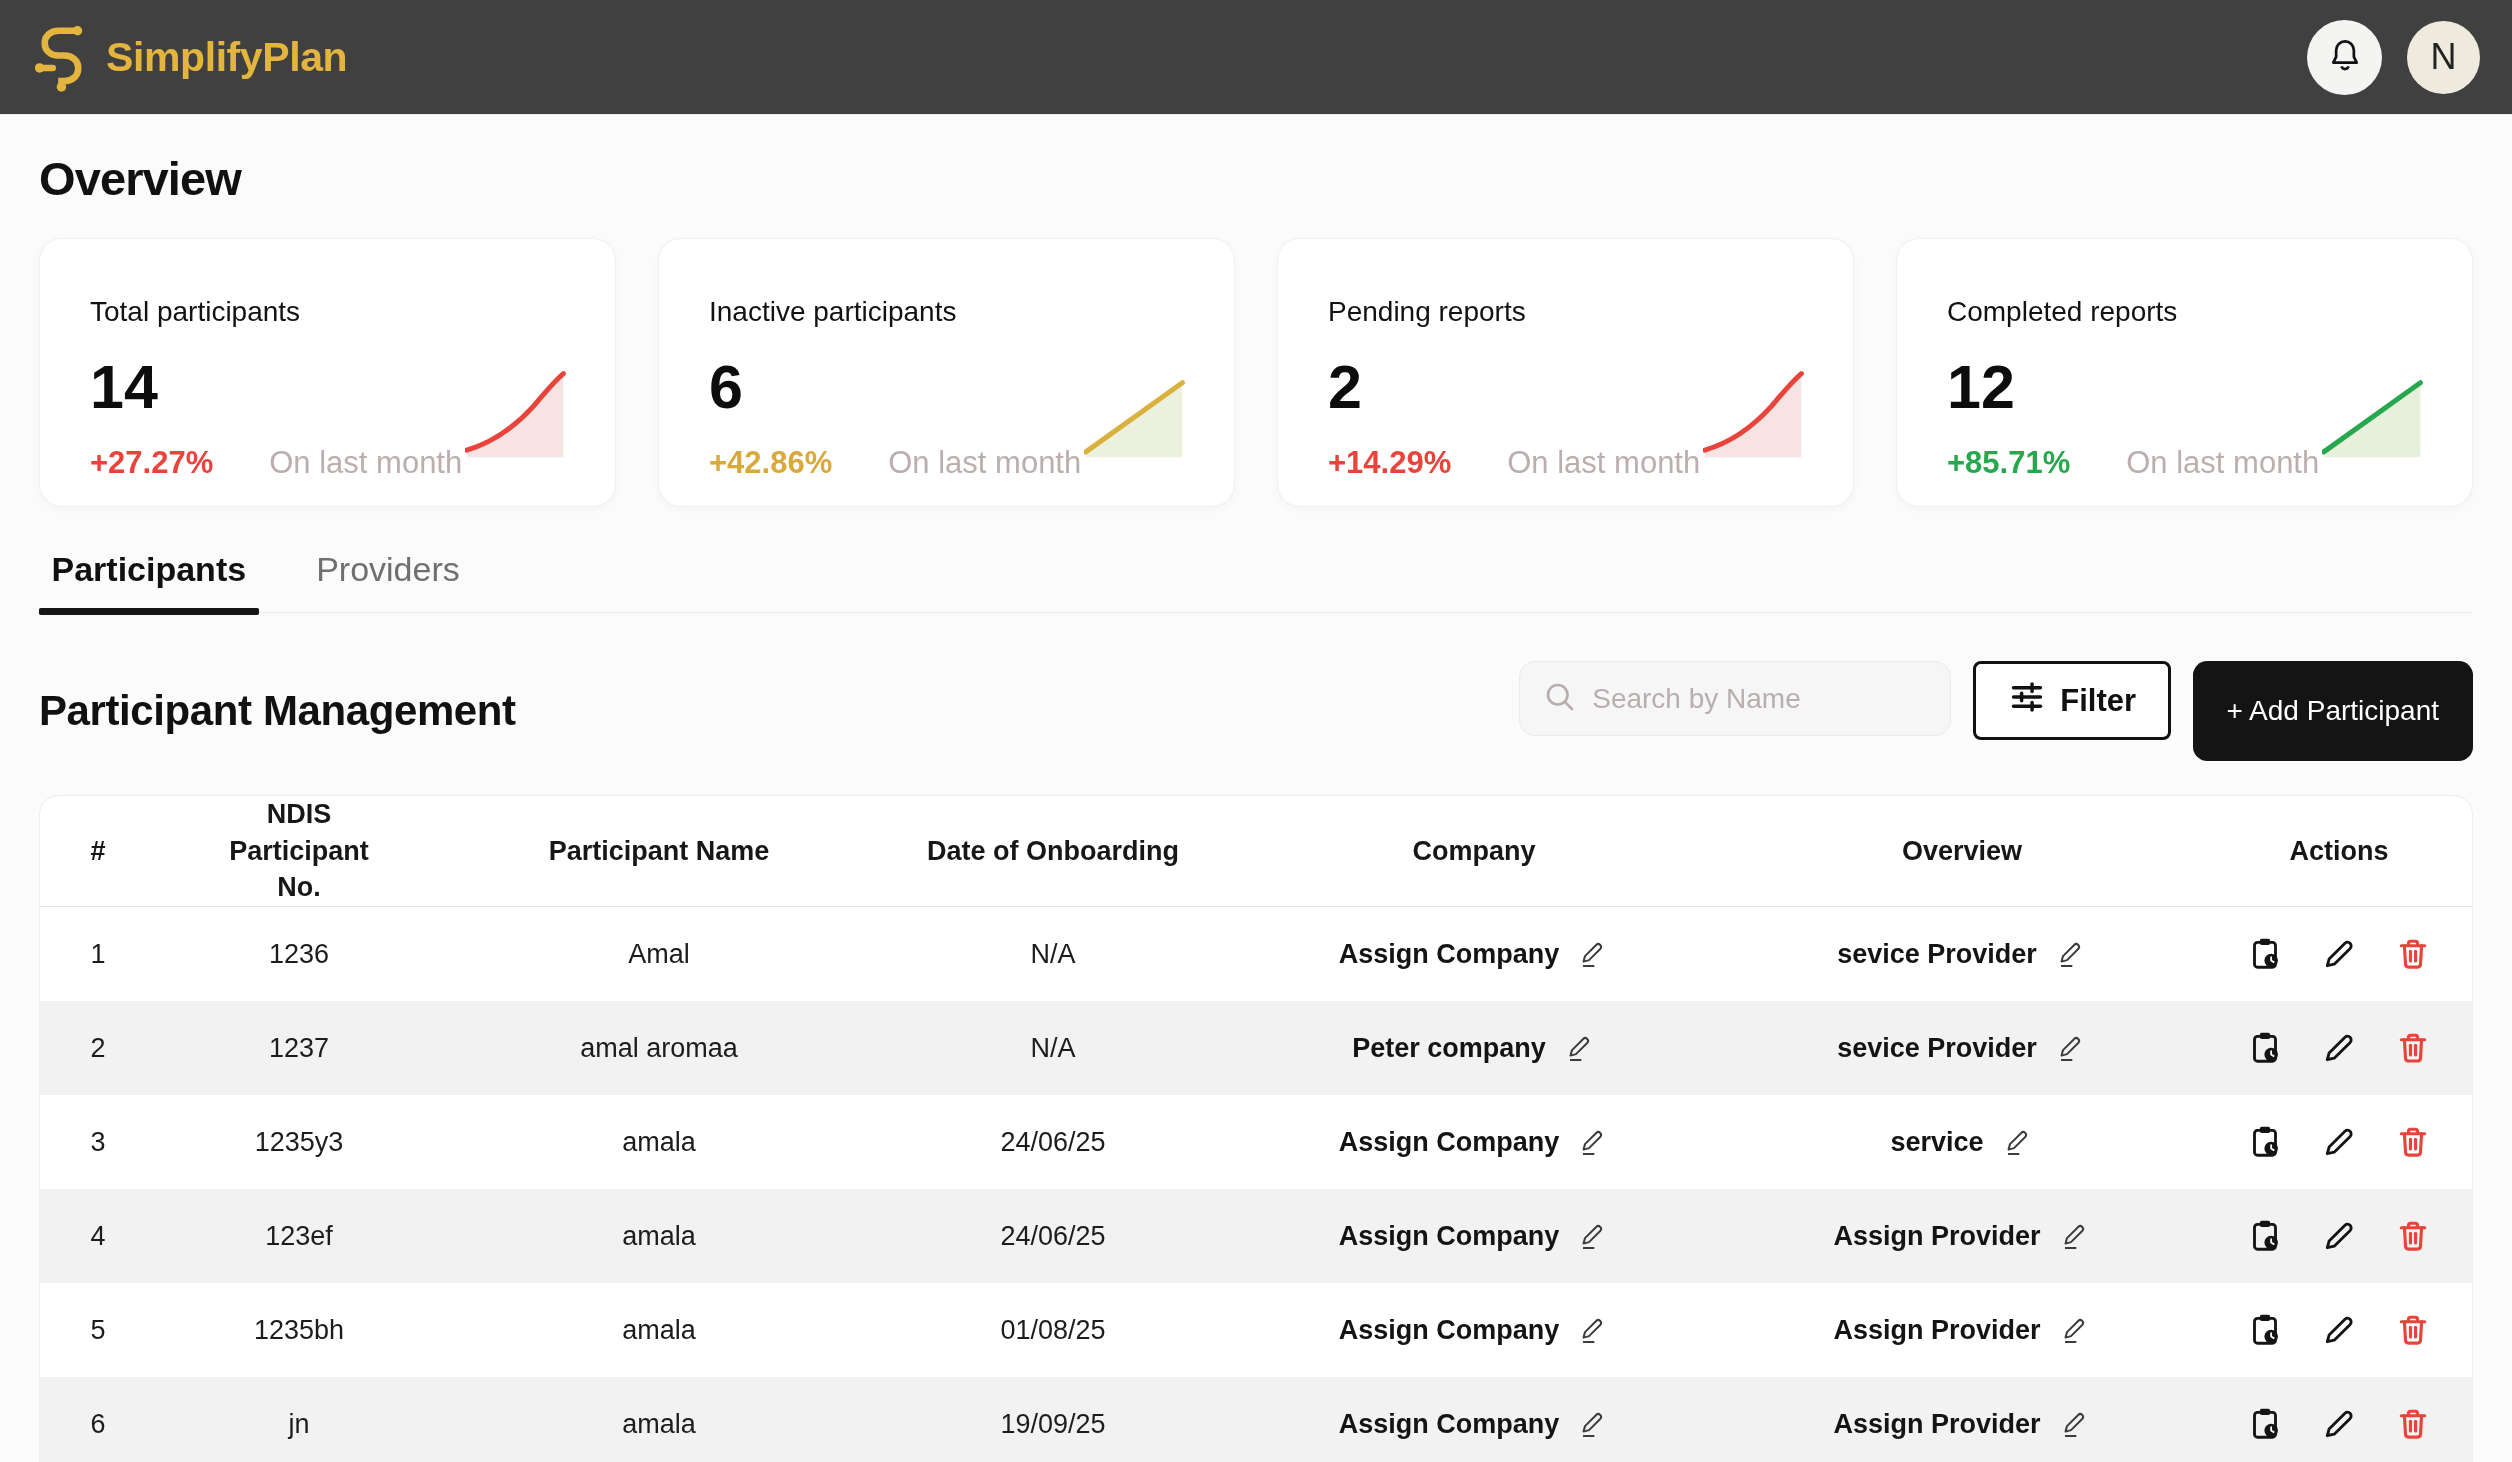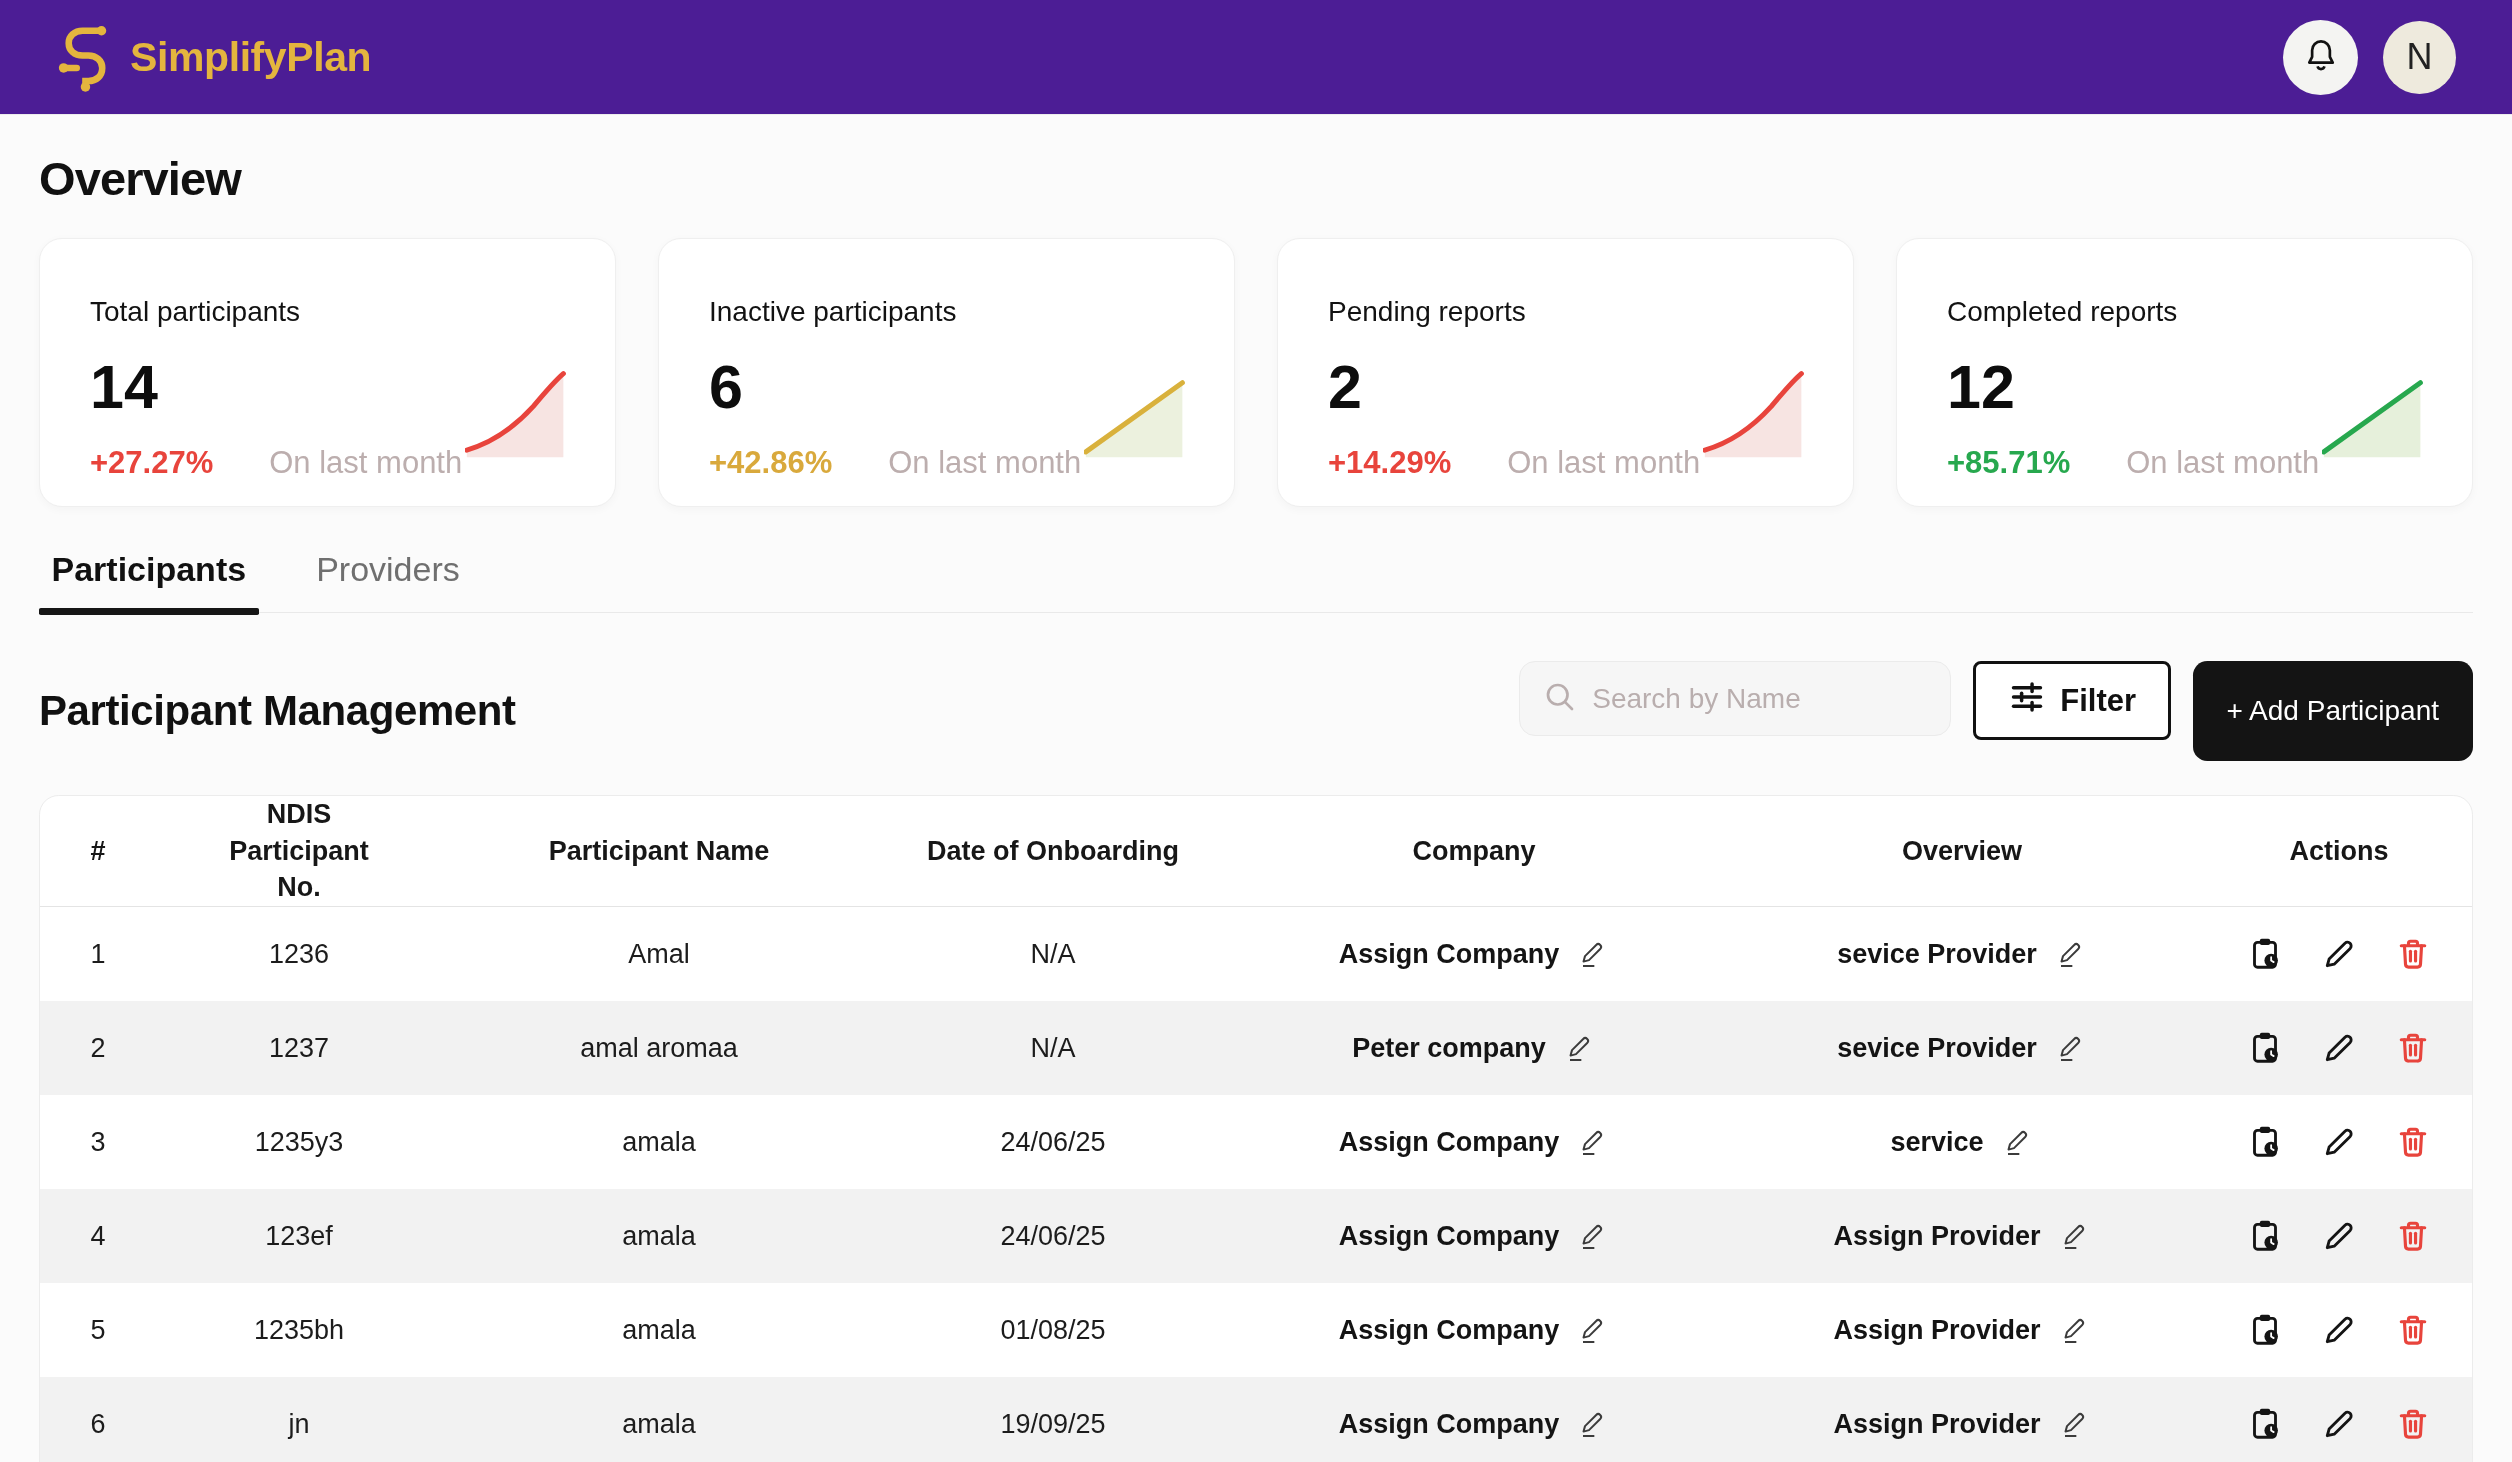--- a/index.html
+++ b/index.html
@@ -3,23 +3,23 @@
 <meta charset="utf-8">
 <style>
   * { margin:0; padding:0; box-sizing:border-box; }
   html,body { width:2512px; height:1463px; overflow:hidden; }
   body {
     font-family:"Liberation Sans", sans-serif;
     background:#fbfbfb; color:#171717;
   }
   
   .topbar {
-    height:115px; background:#4c1d95; border-bottom:1.8px solid #ececec;
+    height:115px; background:#404040; border-bottom:1.8px solid #ececec;
     display:flex; align-items:center; justify-content:space-between;
-    padding:0 56px;
+    padding:0 32px;
   }
   .brand { display:flex; align-items:center; gap:18px; cursor:pointer; }
   .brand svg { display:block; }
   .brand-name { font-size:41px; font-weight:700; color:#E4B53E; letter-spacing:-0.4px; }
   .top-right { display:flex; align-items:center; gap:25px; }
   .bell-btn {
     width:75px; height:75px; border-radius:50%; background:#f4f4f2;
     display:grid; place-items:center; cursor:pointer; border:none;
   }
   .avatar {

